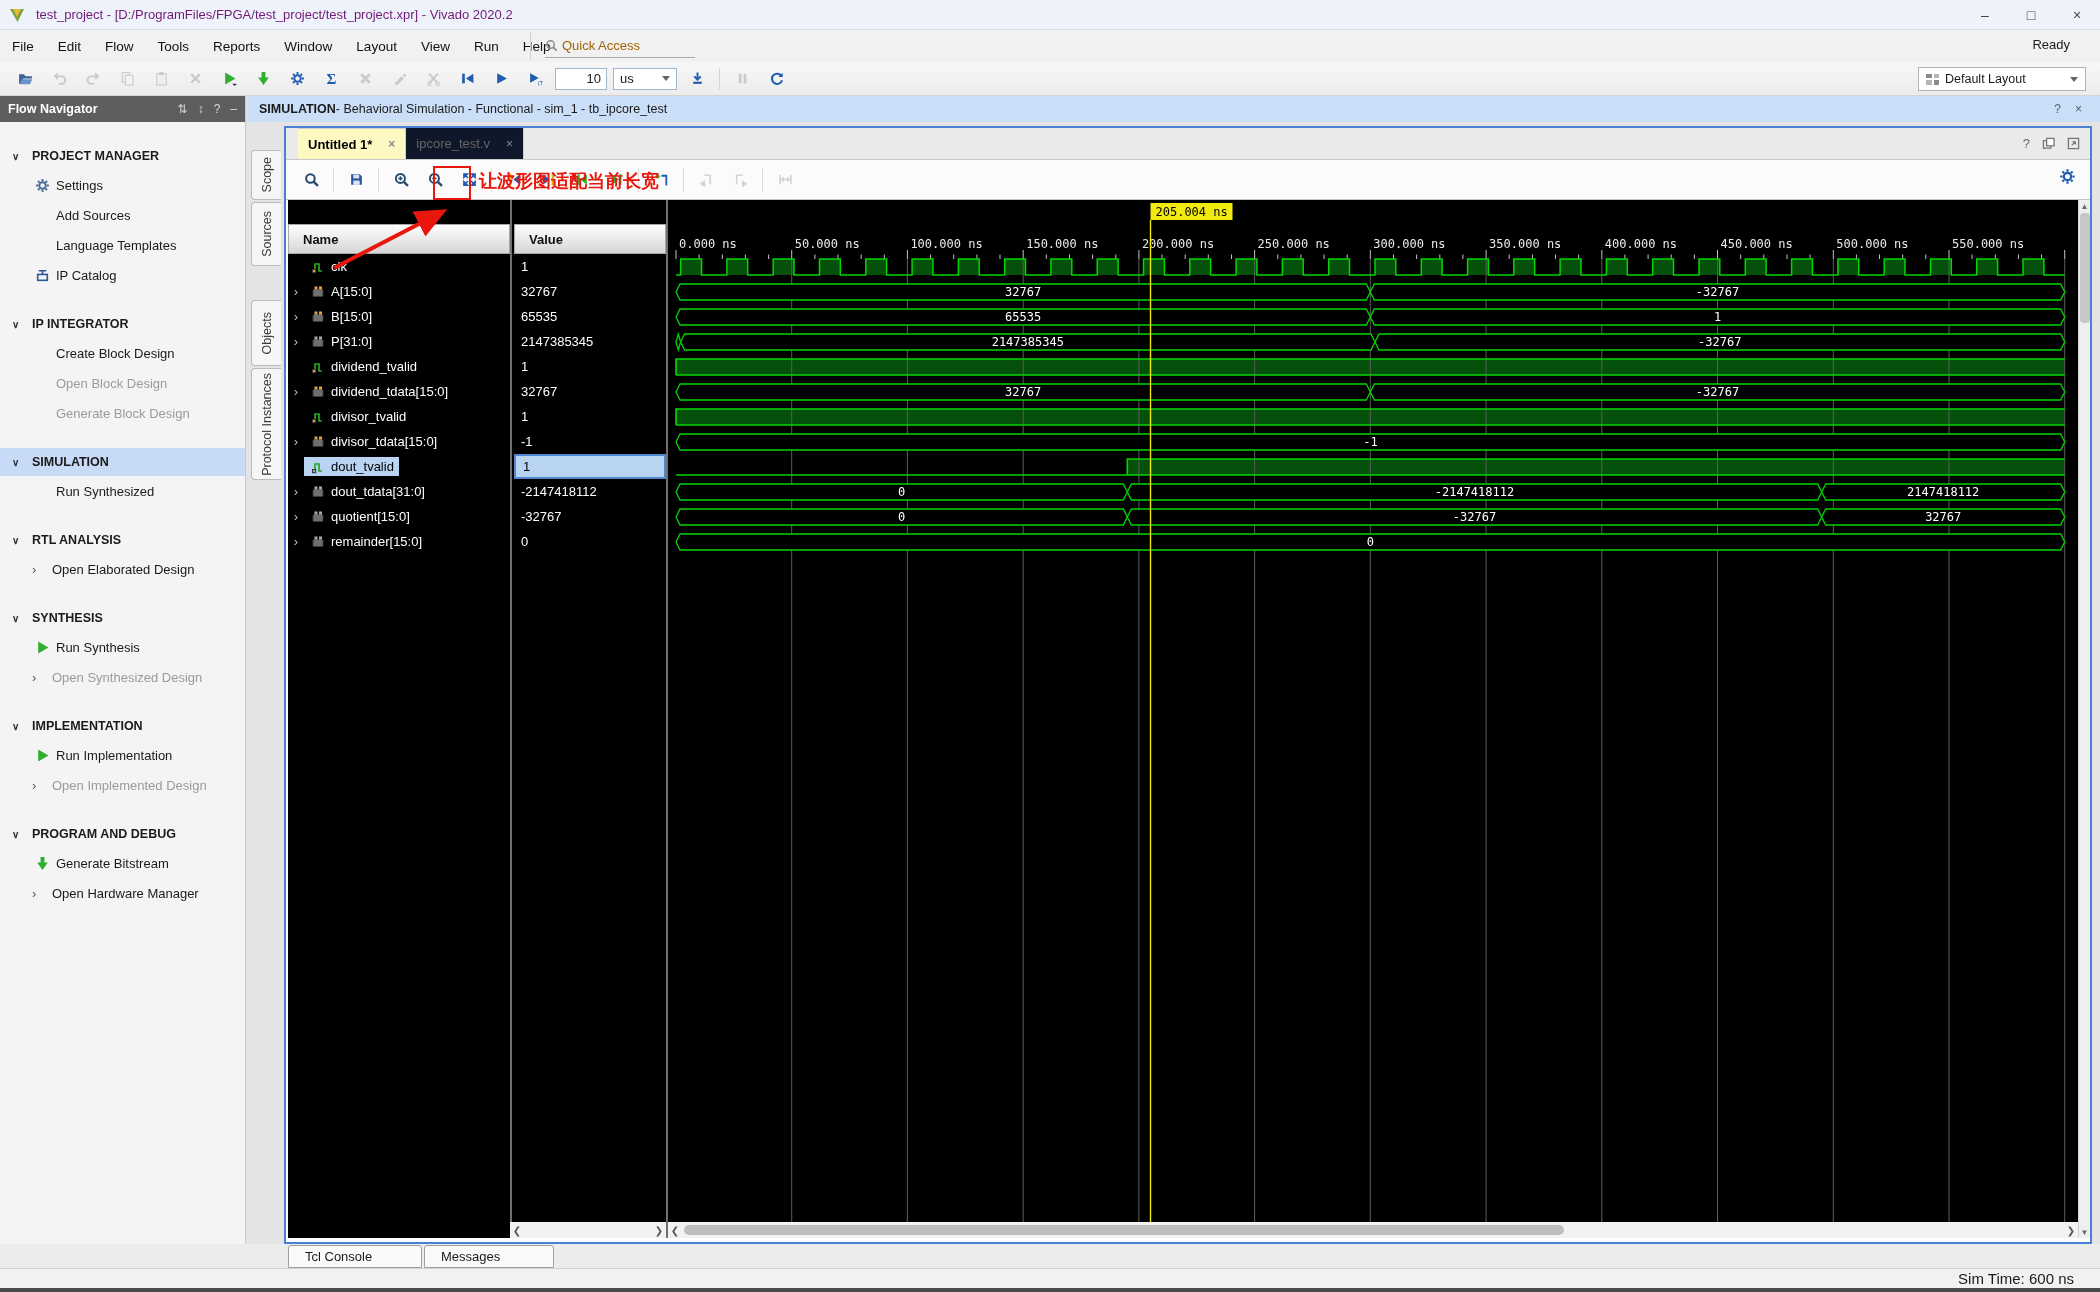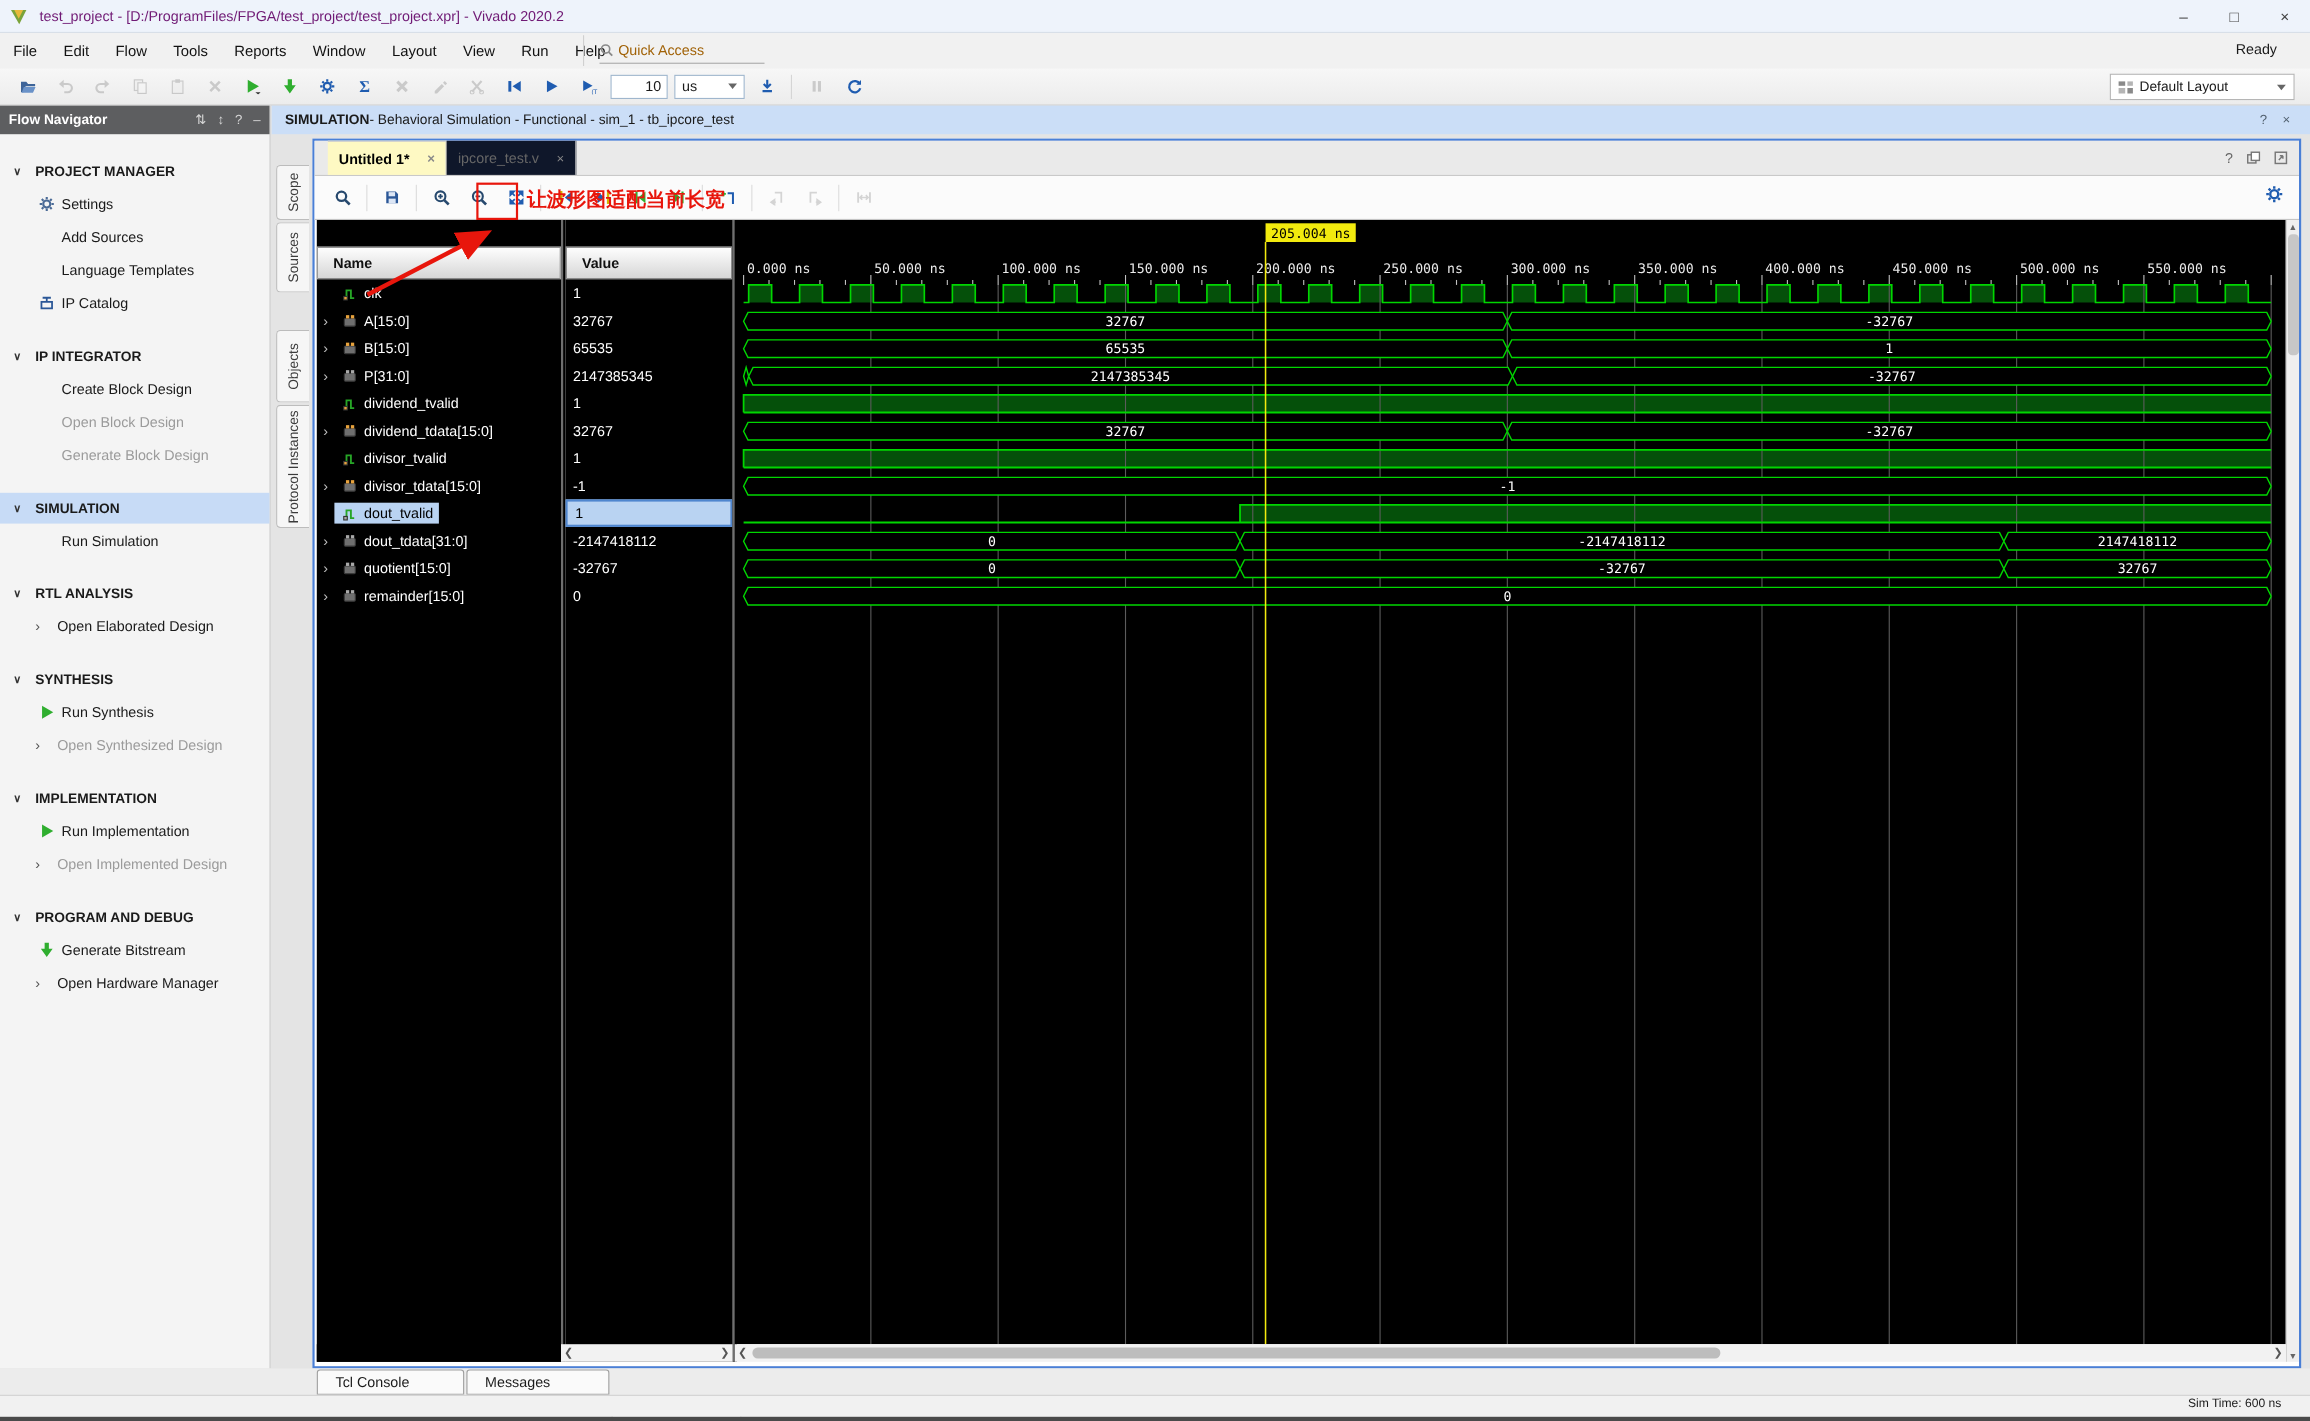--- a/index.html
+++ b/index.html
@@ -102,21 +102,21 @@
 
   
   #anno-box { position:absolute; left:433px; top:166px; width:38px; height:34px; border:2px solid #e8160c; z-index:40; }
   #anno-text { position:absolute; left:479px; top:169px; z-index:41; font-size:18px; font-weight:bold; color:#e8160c; font-family:"DejaVu Sans", sans-serif; white-space:nowrap; }
   #anno-arrow { position:absolute; left:320px; top:200px; z-index:42; }
 
   
   #bottomband { position:absolute; left:0; top:1244px; width:2100px; height:24px; background:#ececec; }
   .btab { position:absolute; top:1245px; height:23px; background:#fafafa; border:1px solid #9f9f9f; border-radius:3px 3px 0 0; display:flex; align-items:center; padding:0 16px; font-size:13px; color:#1a1a1a; }
   #statusbar { position:absolute; left:0; top:1268px; width:2100px; height:20px; background:#f1f1f1; border-top:1px solid #d2d2d2; }
-  #sim-time { position:absolute; right:26px; top:1270px; font-size:11px; color:#1a1a1a; }
+  #sim-time { position:absolute; right:26px; top:1270px; font-size:15px; color:#1a1a1a; }
   #bottomstrip { position:absolute; left:0; top:1288px; width:2100px; height:4px; background:#4a4a4a; }
 
   svg text.rl { font-family:"DejaVu Sans Mono", monospace; font-size:12px; fill:#eaeaea; }
   svg text.bl { font-family:"DejaVu Sans Mono", monospace; font-size:12px; fill:#fff; text-anchor:middle; }
   svg text.cl { font-family:"DejaVu Sans Mono", monospace; font-size:12px; fill:#000; }
 </style>
 </head>
 <body>
 
 <div id="titlebar">
@@ -348,21 +348,21 @@
           <span>Generate Block Design</span>
         </div>
       </div>
       <div class="fn-section">
         <div class="fn-header selected">
           <span class="fn-chev">∨</span>
           <span>SIMULATION</span>
         </div>
         <div class="fn-item">
           <span class="fn-pad"></span>
-          <span>Run Simulation</span>
+          <span>Run Synthesized</span>
         </div>
       </div>
       <div class="fn-section">
         <div class="fn-header">
           <span class="fn-chev">∨</span>
           <span>RTL ANALYSIS</span>
         </div>
         <div class="fn-item">
           <span class="fn-chev-item">›</span>
           <span>Open Elaborated Design</span>

